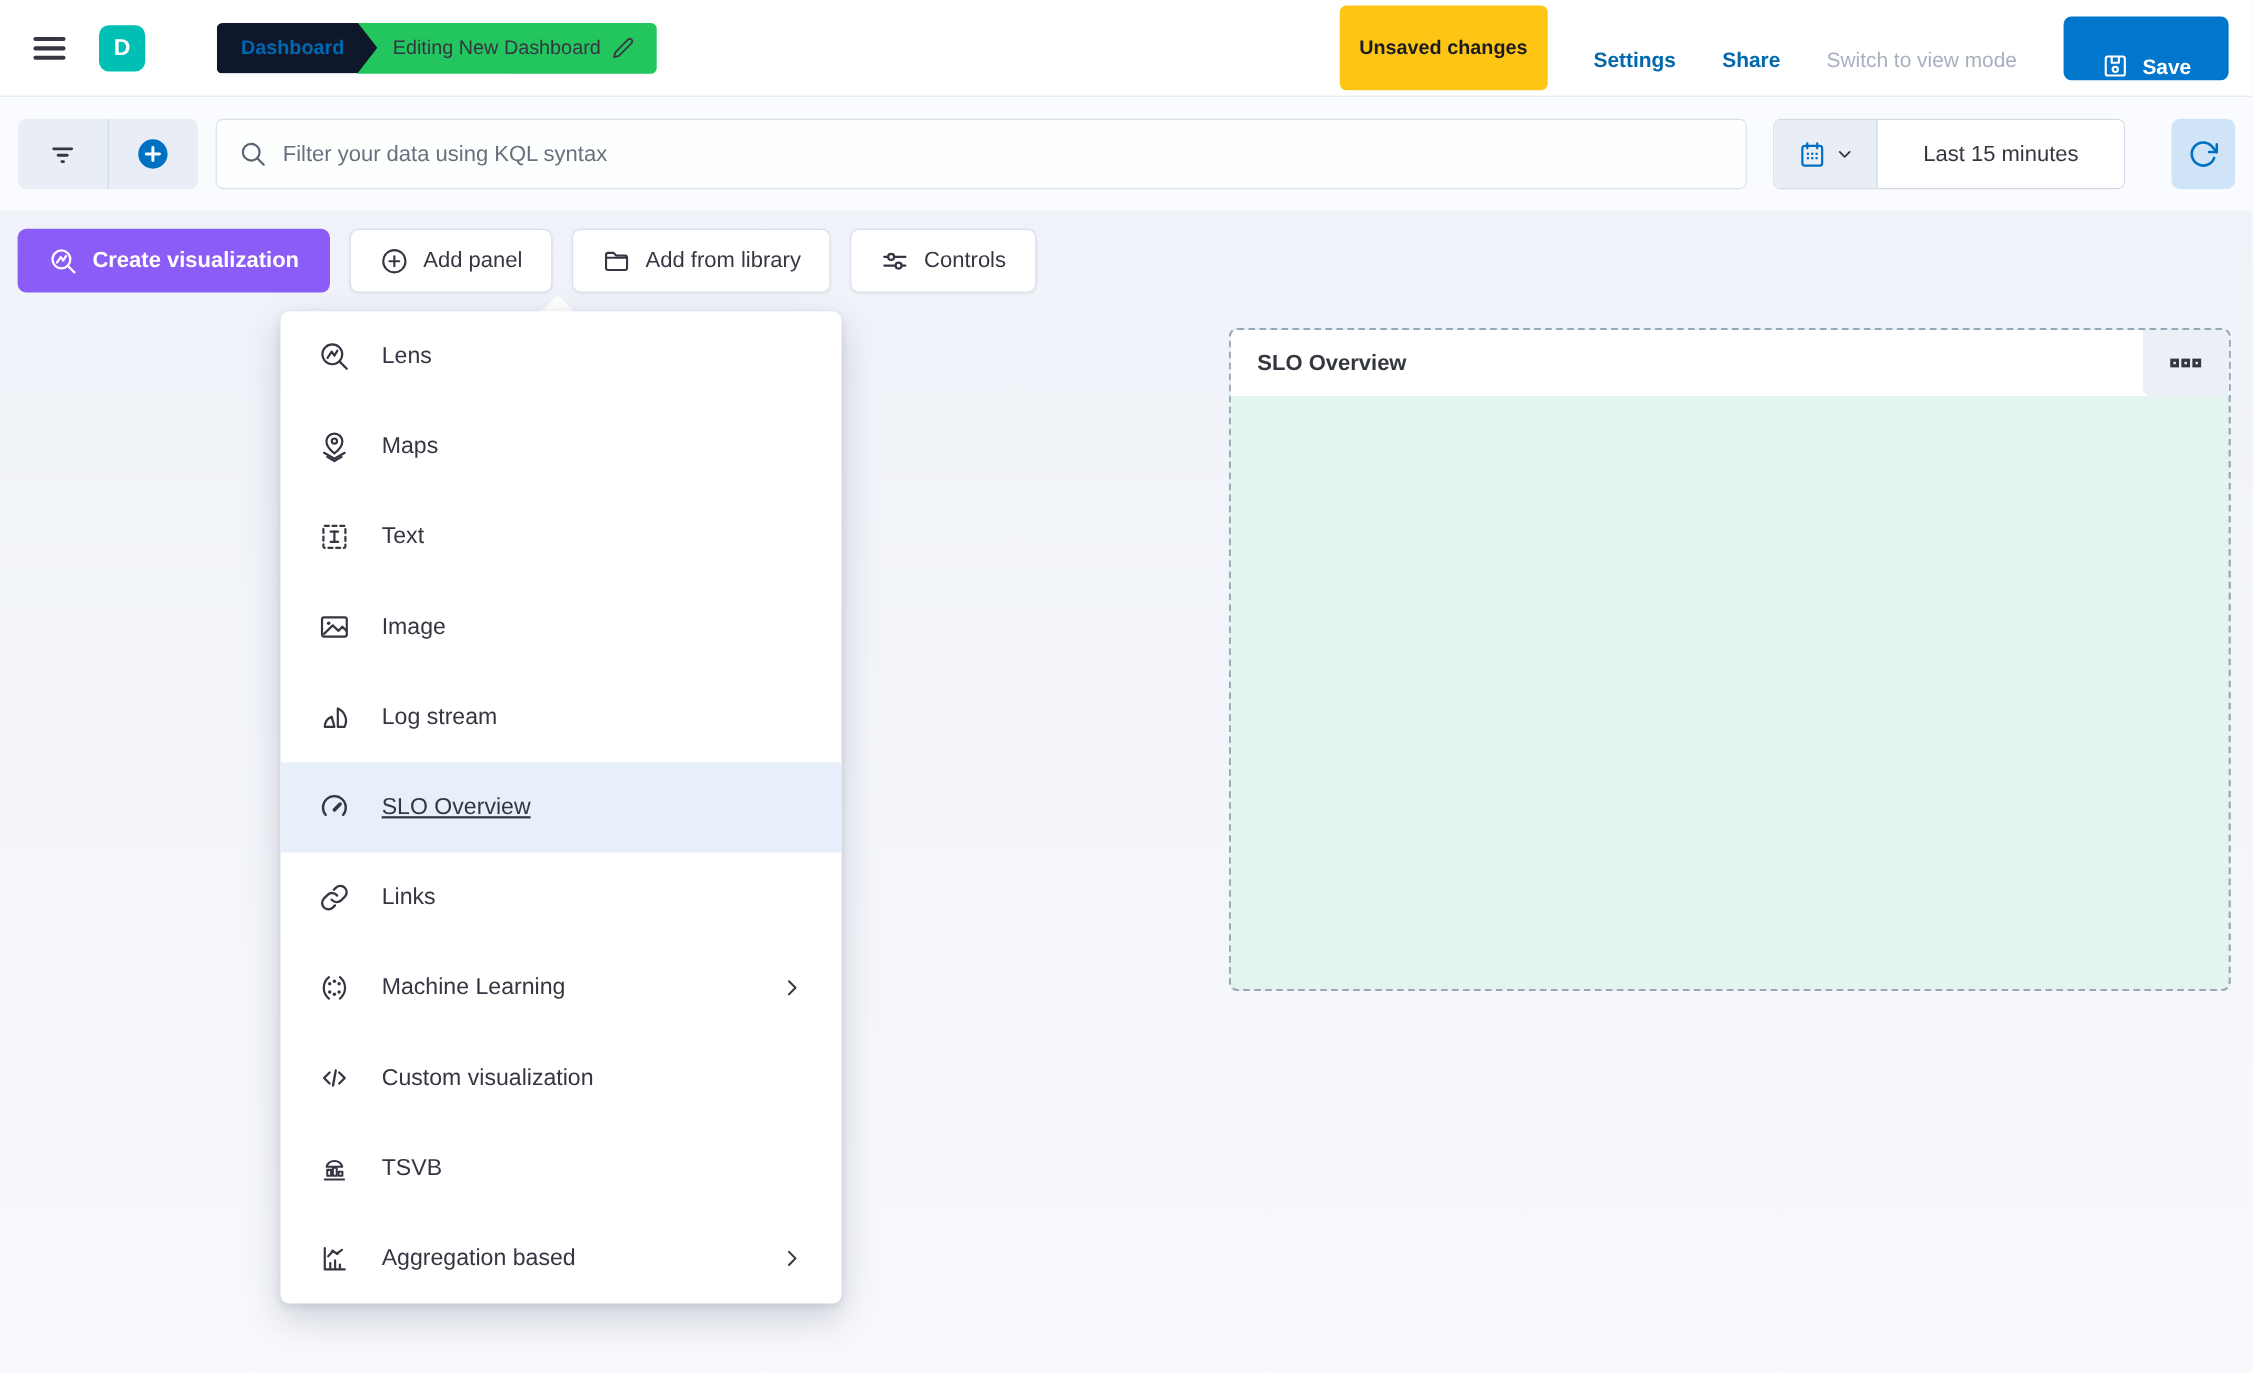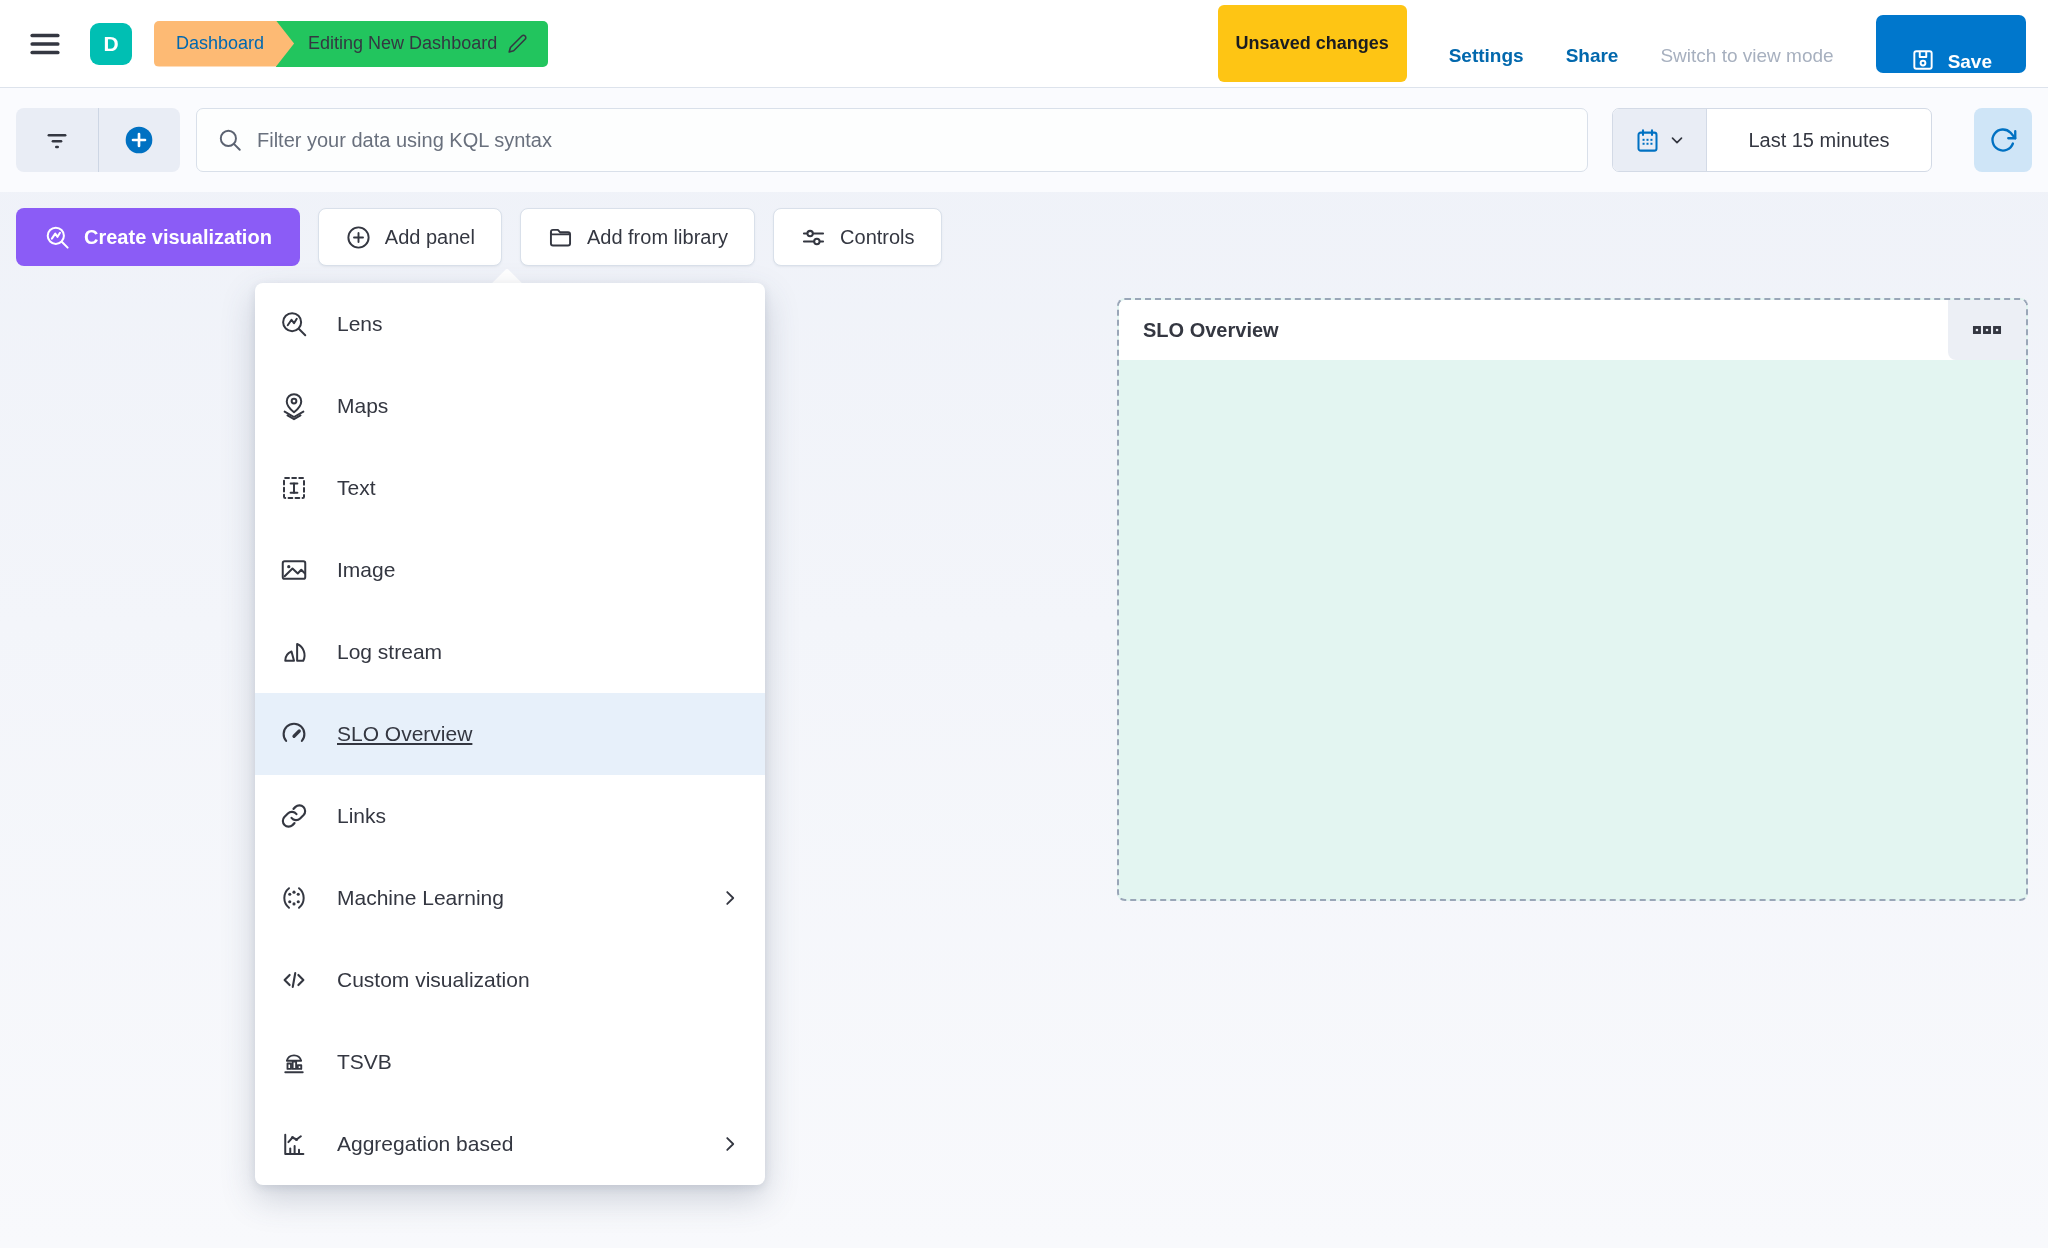--- a/index.html
+++ b/index.html
@@ -9,23 +9,23 @@
 
   svg { display:block; }
 
   
   .header { height:88px; background:#fff; border-bottom:1px solid #dde3ec;
     display:flex; align-items:center; padding:0 22px; gap:22px; }
   .hamburger { width:46px; height:46px; display:flex; align-items:center; justify-content:center; cursor:pointer; }
   .logo-badge { width:42px; height:42px; border-radius:9px; background:#00bfb3;
     color:#fff; font-weight:700; font-size:21px; display:flex; align-items:center; justify-content:center; }
   .crumbs { display:flex; align-items:center; height:46px; }
-  .crumb-a { position:relative; z-index:2; background:#fdba74; color:#0068b0; font-size:18px; font-weight:400;
+  .crumb-a { position:relative; z-index:2; background:#0f172a; color:#0068b0; font-size:18px; font-weight:700;
     height:46px; display:flex; align-items:center; padding:0 30px 0 22px; border-radius:5px 0 0 5px;
-    clip-path:polygon(0 0, calc(100% - 18px) 0, 100% 50%, calc(100% - 18px) 100%, 0 100%); }
+    clip-path:polygon(0 0, calc(100% - 18px) 0, 100% 50%, calc(100% - 18px) 100%, 0 100%);margin-left:43px; }
   .crumb-b { position:relative; z-index:1; margin-left:-18px; background:#22c55e; color:#343741; font-size:18px; font-weight:500;
     height:46px; display:flex; align-items:center; gap:10px; padding:0 20px 0 32px; border-radius:0 5px 5px 0; }
   .hdr-right { margin-left:auto; display:flex; align-items:center; gap:42px; }
   .badge-warn { background:#fec514; color:#1a1c21; font-size:18px; font-weight:600;
     padding:28px 18px; border-radius:6px; }
   .hdr-link { font-size:19px; font-weight:600; color:#0268ad; cursor:pointer;margin-top:24px; }
   .hdr-link.disabled { color:#a7b0bf; cursor:default; font-weight:500; }
   .btn-save { background:#0077cc; color:#fff; font-size:19px; font-weight:600; border:none;
     height:58px; padding:0 34px; border-radius:7px; display:flex; align-items:flex-end; gap:12px; cursor:pointer; }
 
@@ -55,21 +55,21 @@
   .btn-plain { background:#fff; color:#343741; border:1px solid #d9e0ea; height:58px; padding:0 26px;
     border-radius:8px; font-size:20px; font-weight:500; display:flex; align-items:center; gap:13px; cursor:pointer;
     box-shadow:0 1px 2px rgba(100,115,140,.1); }
 
   
   .menu-pop { position:absolute; left:255px; top:283px; width:510px; }
   .menu-arrow { position:absolute; top:-10px; left:240px; width:24px; height:24px; background:#fff;
     transform:rotate(45deg); border-radius:3px; }
   .menu-body { position:relative; background:#fff; border-radius:8px; overflow:hidden;
     box-shadow:0 14px 34px rgba(60,75,100,.22), 0 3px 8px rgba(60,75,100,.12); }
-  .menu-item { height:82px; display:flex; align-items:center; gap:28px; padding:0 24px; cursor:pointer; }
+  .menu-item { height:82px; display:flex; align-items:center; gap:28px; padding:0 34px; cursor:pointer; }
   .menu-item .mi-label { font-size:21px; color:#343741; }
   .menu-item.highlight { background:#e7f0fa; }
   .menu-item.highlight .mi-label { text-decoration:underline; }
   .menu-item .mi-chevron { margin-left:auto; }
 
   
   .slo-panel { position:absolute; left:1117px; top:298px; width:911px; height:603px;
     border:2px dashed #9aa6b8; border-radius:8px; background:#e3f5f1; }
   .slo-header { height:60px; background:#fff; border-radius:6px 6px 0 0;
     display:flex; align-items:center; padding:0 24px; }

